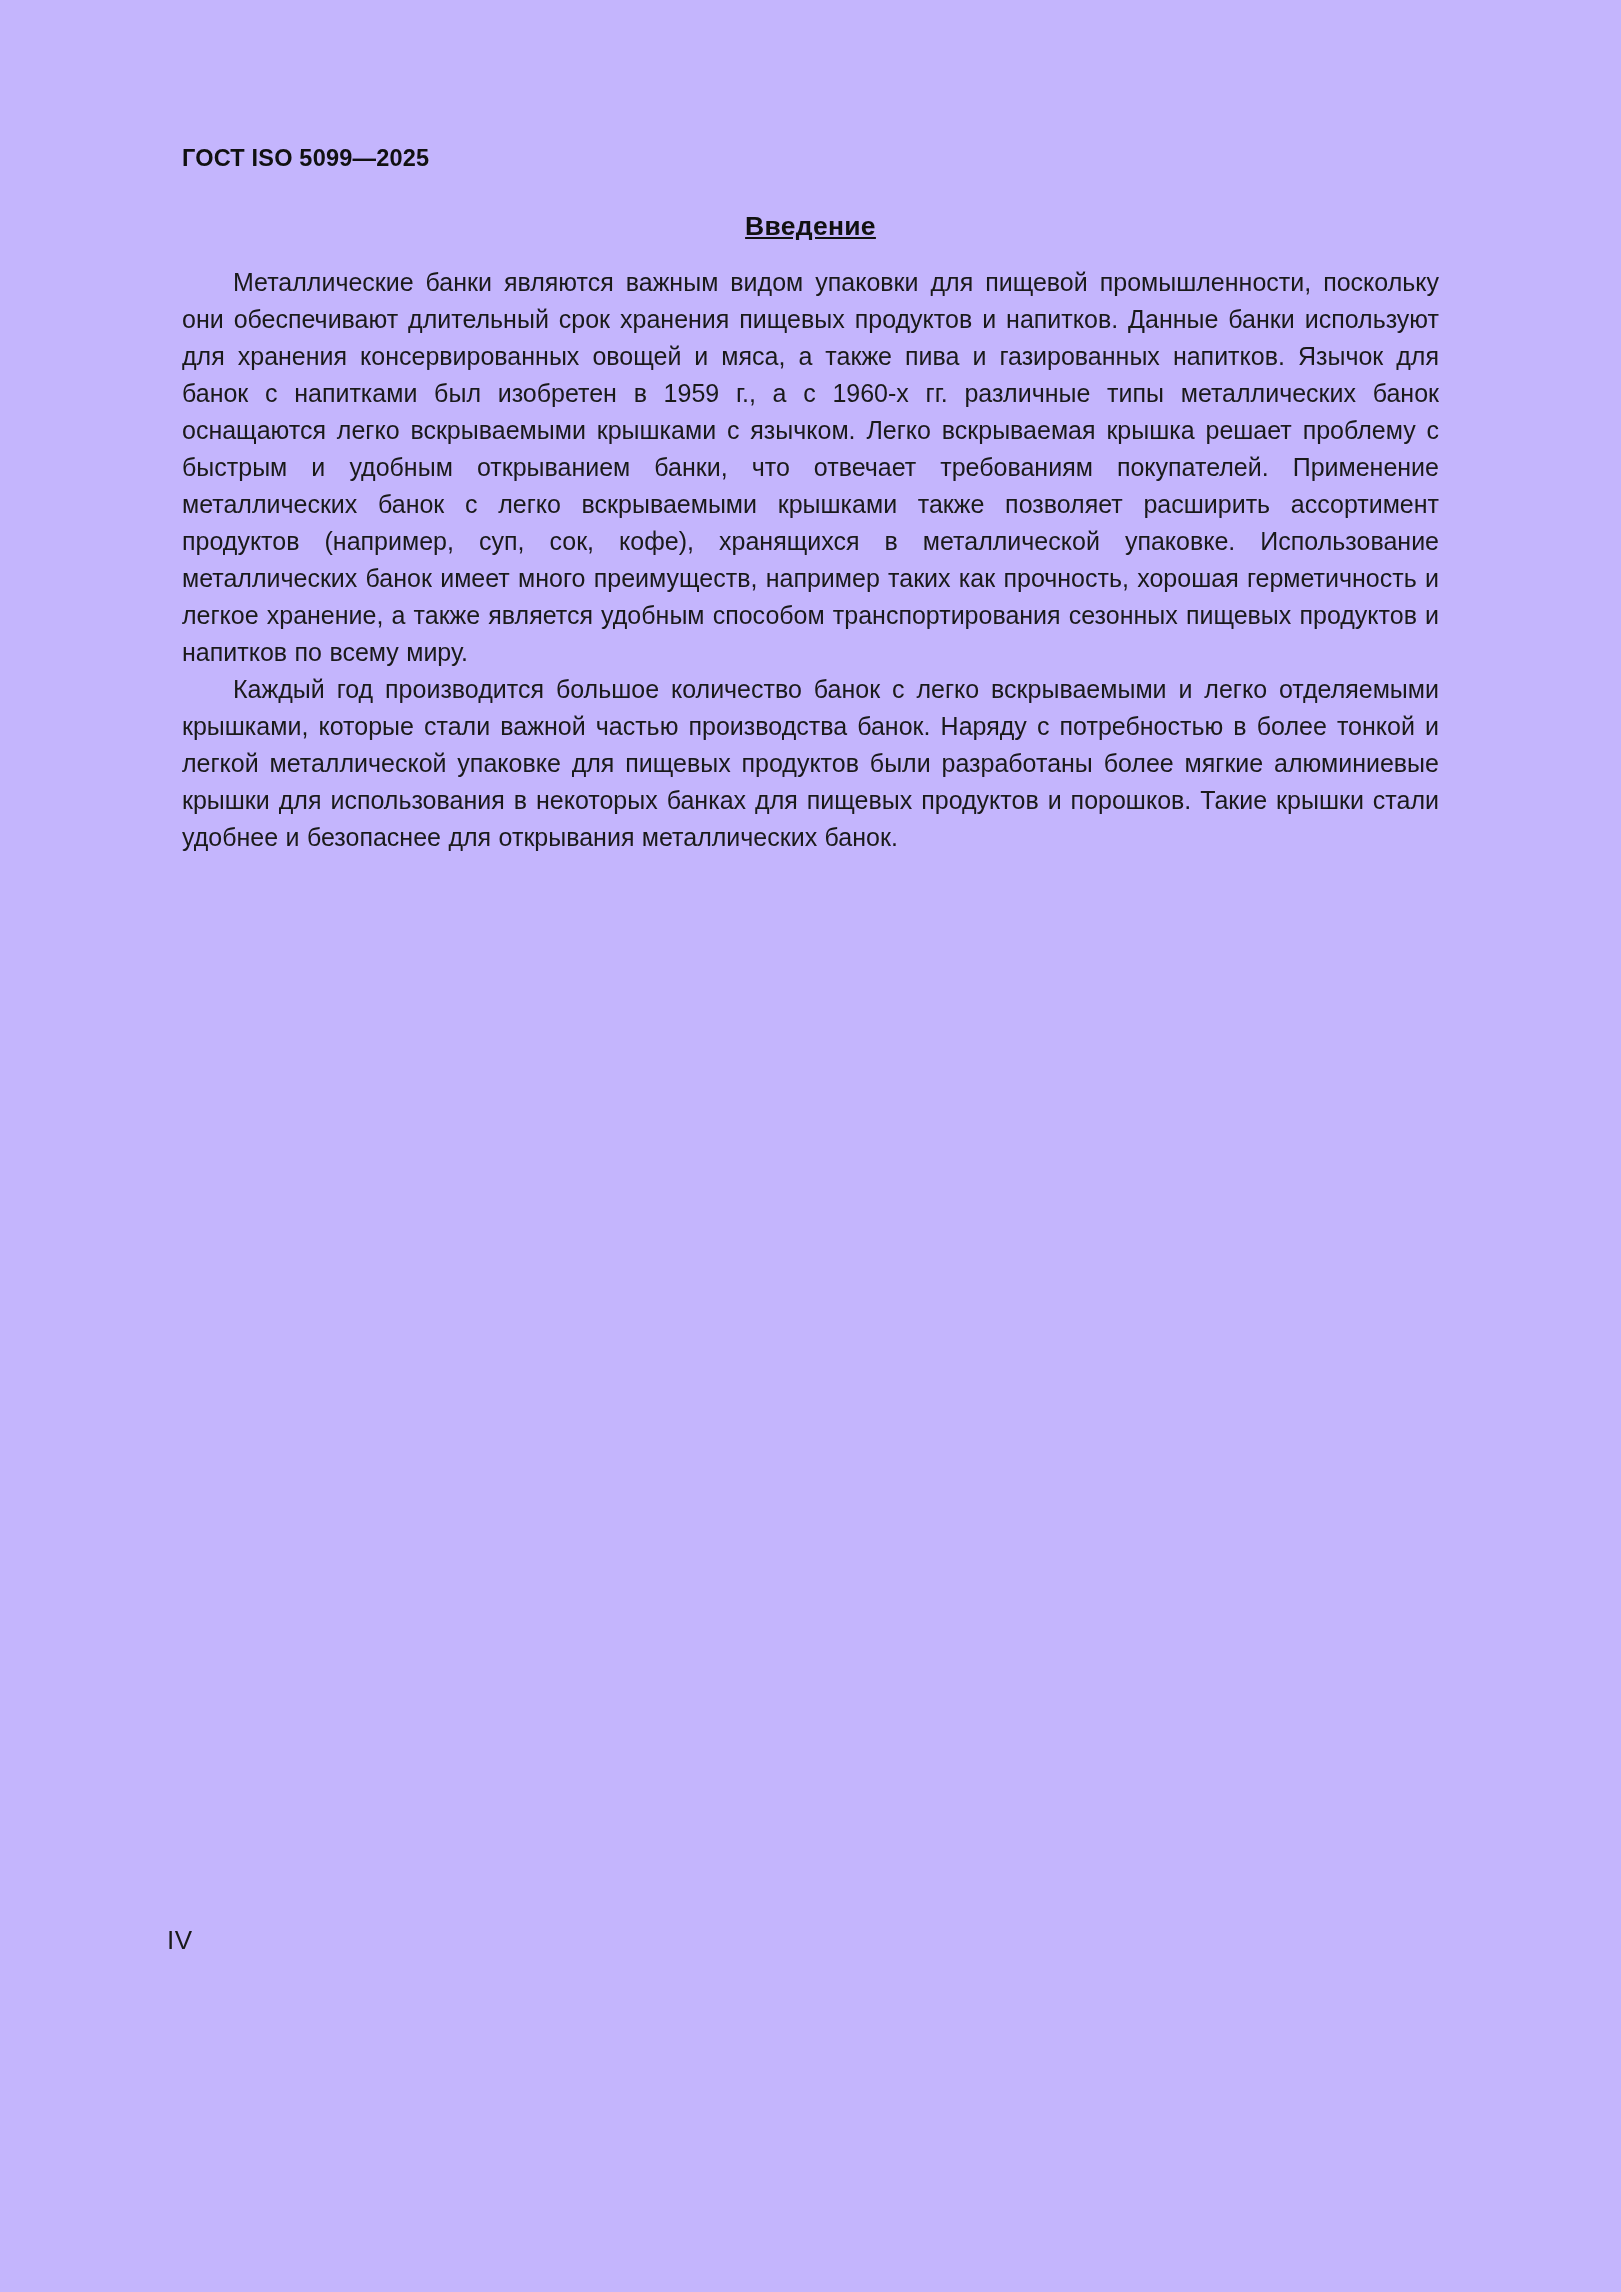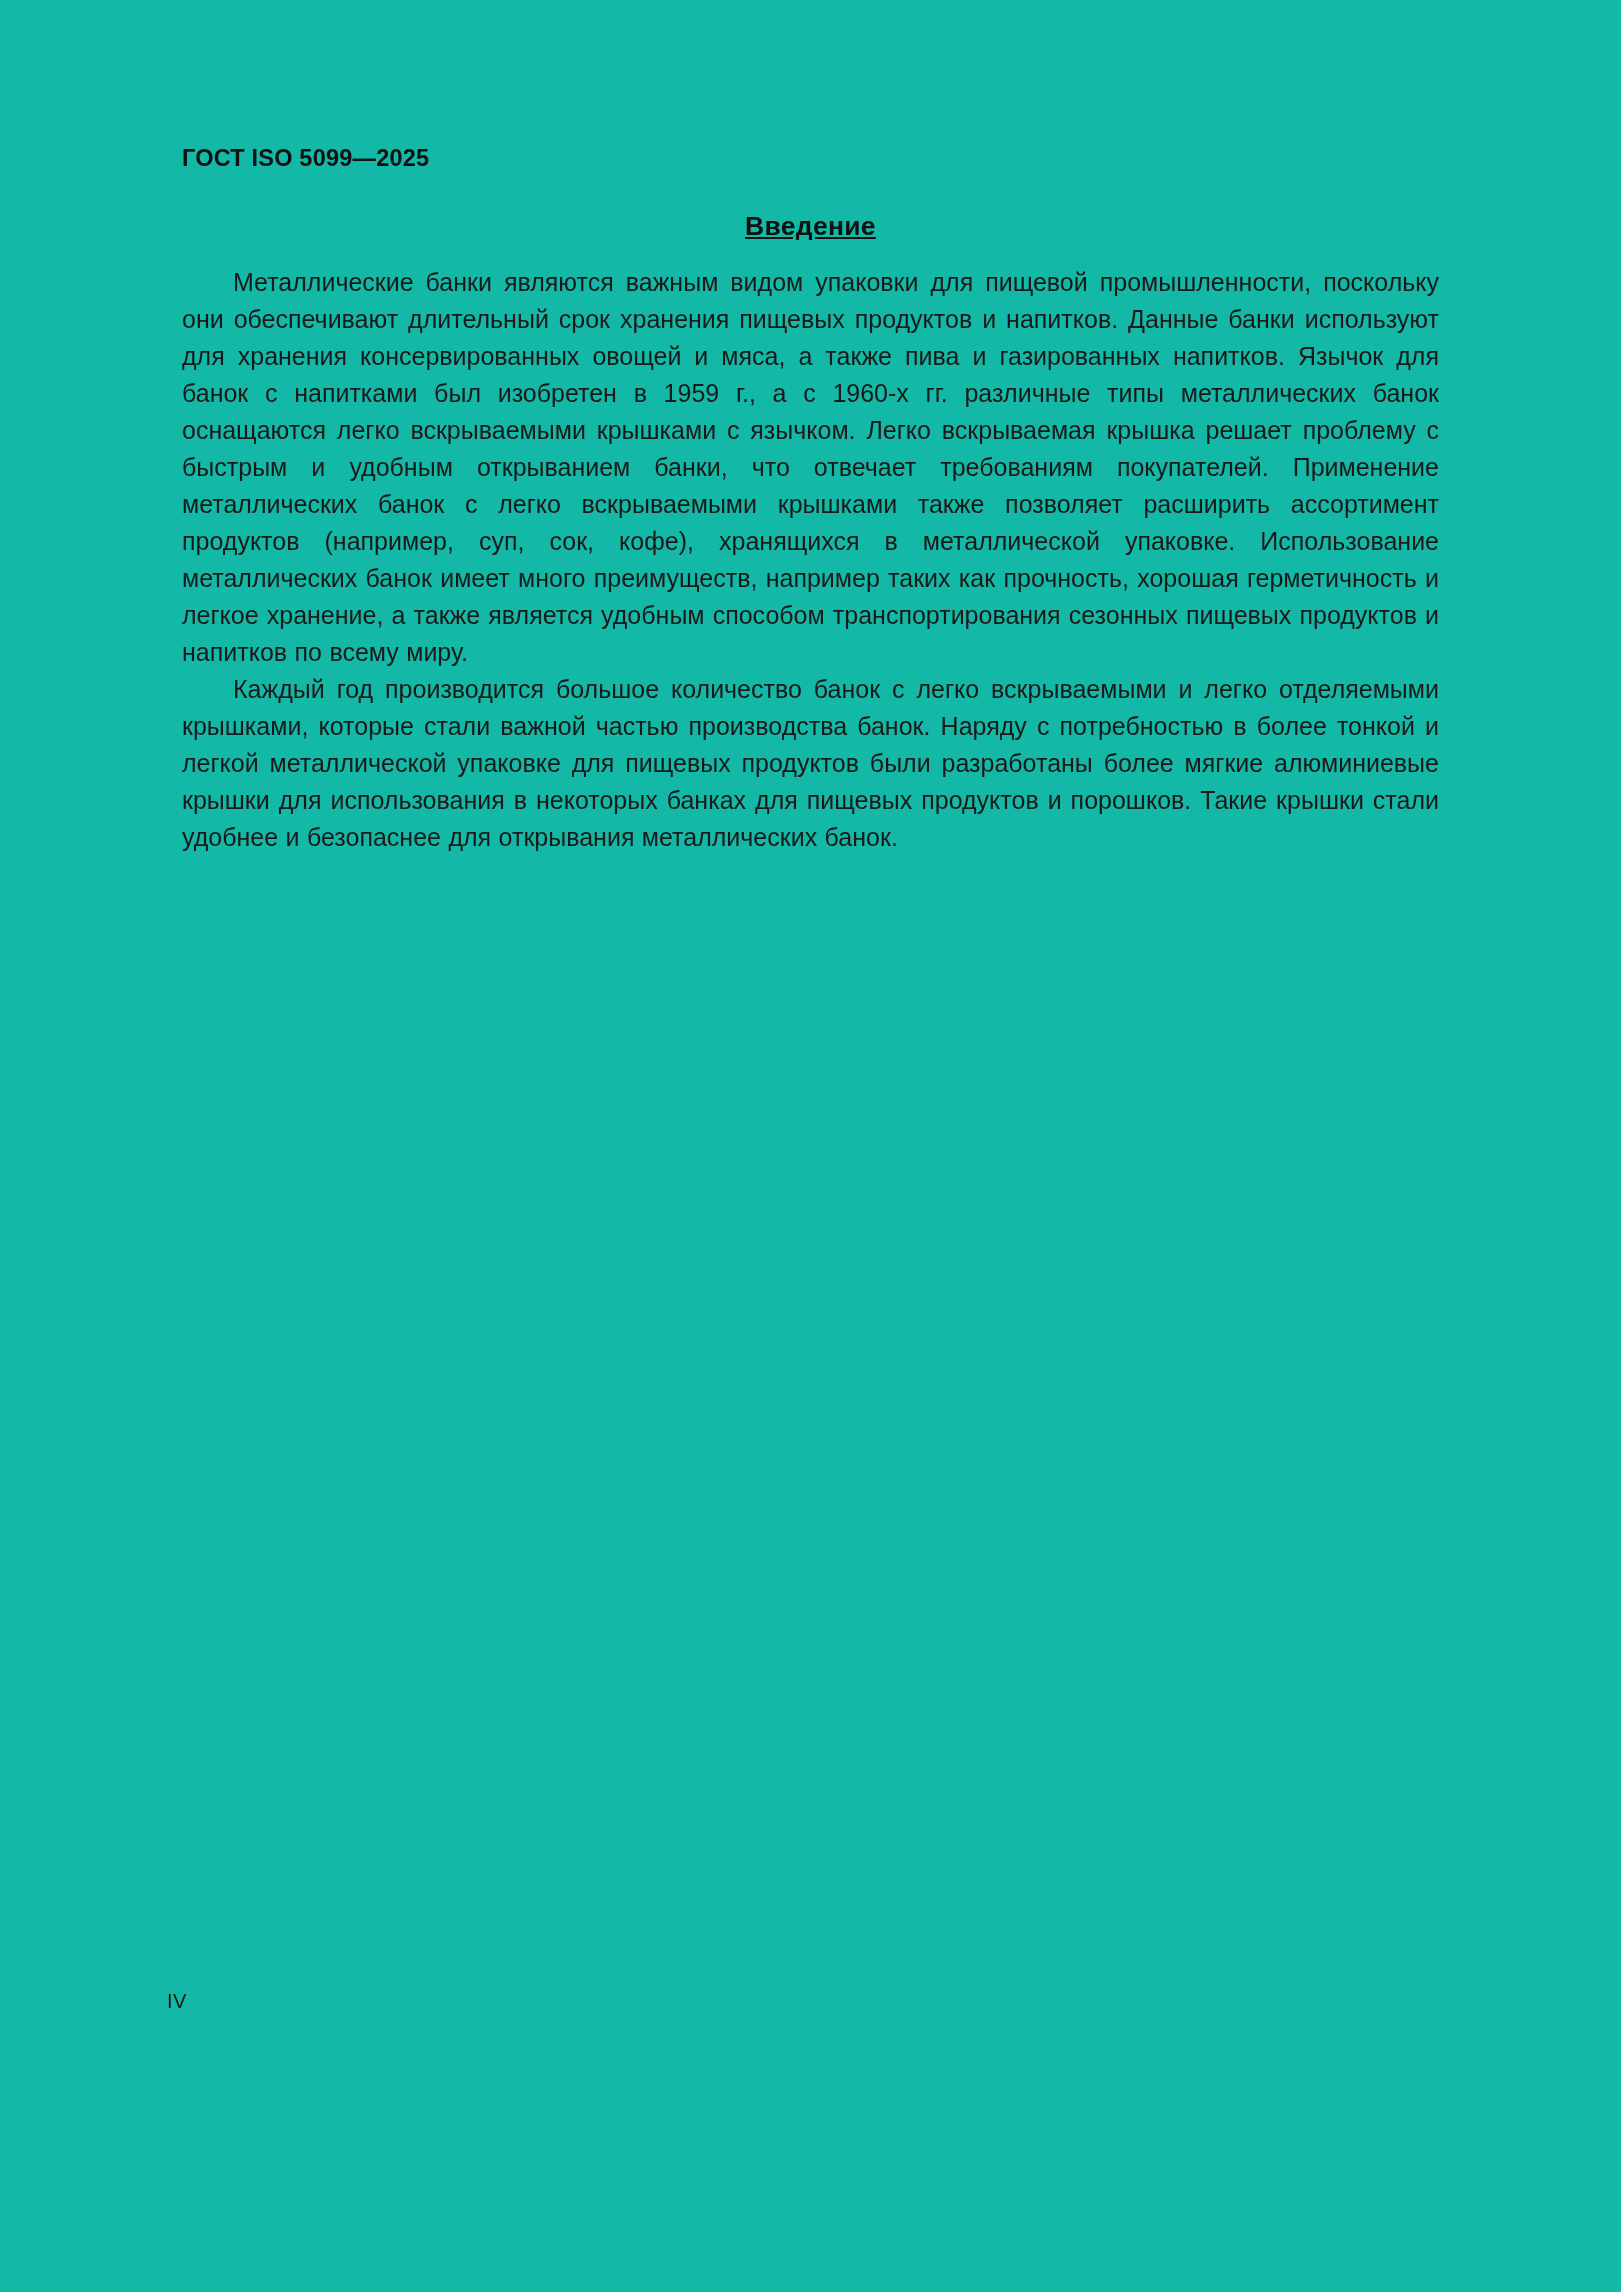--- a/index.html
+++ b/index.html
@@ -11,21 +11,21 @@
     width: 1621px;
     height: 2293px;
     position: relative;
     font-family: "Liberation Sans", sans-serif;
     color: #1a1a1a;
     overflow: hidden;
   }
   .page {
     position: absolute;
     inset: 0;
-    background: #14b8a6;
+    background: #c4b5fd;
   }
   .header-standard-id {
     position: absolute;
     left: 182px;
     top: 145px;
     font-size: 23.5px;
     font-weight: bold;
     letter-spacing: 0.2px;
     color: #111111;
     white-space: nowrap;
@@ -58,22 +58,22 @@
   .body-paragraph + .body-paragraph {
     margin-top: 0px;
   }
   .body-paragraph .indent {
     display: inline-block;
     width: 51px;
   }
   .page-number {
     position: absolute;
     left: 167px;
-    top: 1990px;
-    font-size: 20px;
+    top: 1925px;
+    font-size: 26px;
     color: #1a1a1a;
     letter-spacing: 0.5px;
   }
 </style>
 </head>
 <body>
 
 <div class="page">
 
   <div class="header-standard-id">ГОСТ ISO 5099—2025</div>

